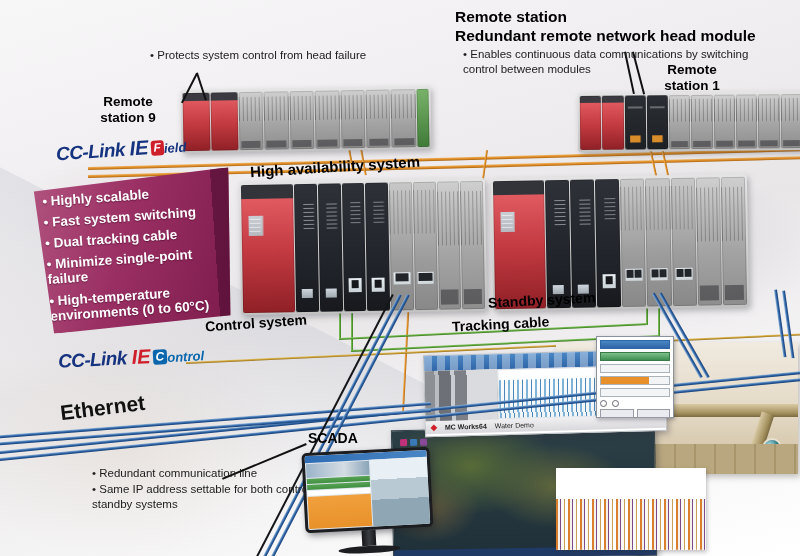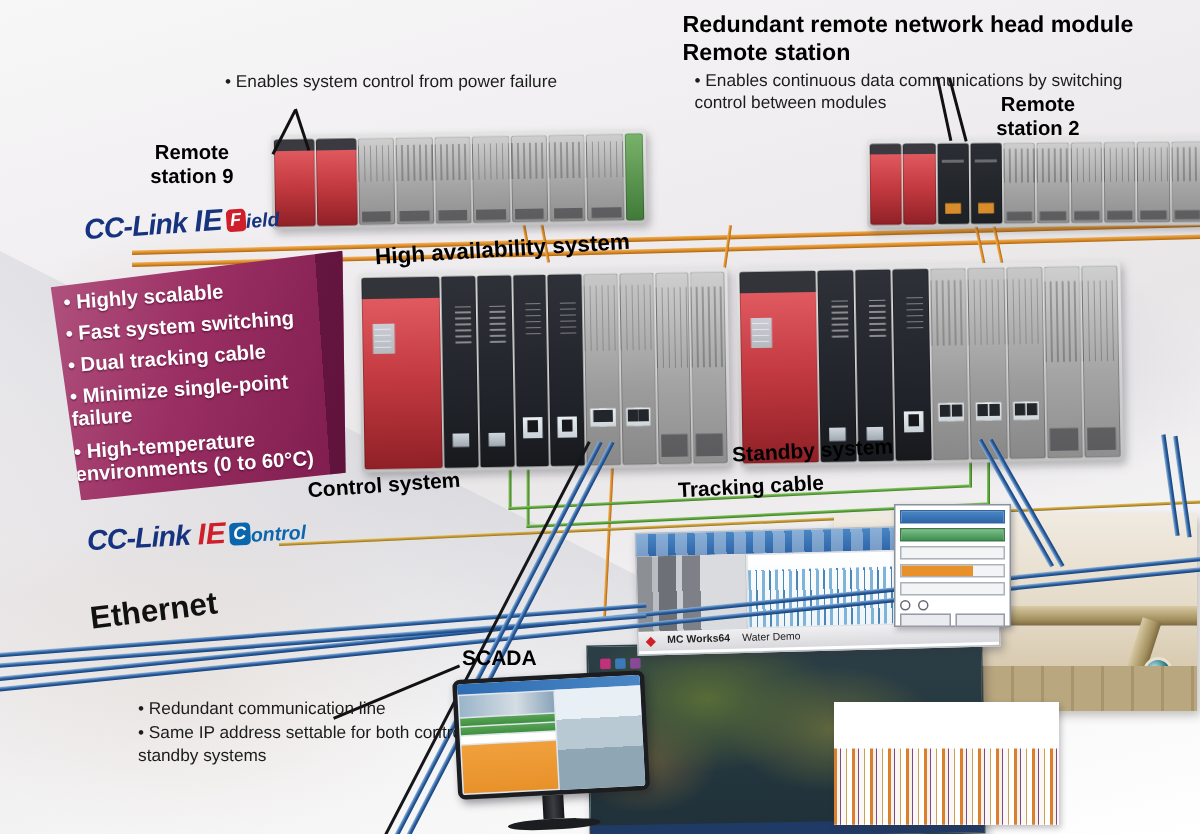--- a/index.html
+++ b/index.html
@@ -258,37 +258,37 @@
       <div class="mod m-cpu" style="flex: 1 1 0px;"></div>
       <div class="mod m-cpub" style="flex: 1 1 0px;"></div>
       <div class="mod m-gp" style="flex: 1 1 0px;"></div>
       <div class="mod m-gp" style="flex: 1 1 0px;"></div>
       <div class="mod m-gp" style="flex: 1 1 0px;"></div>
       <div class="mod m-io" style="flex: 1 1 0px;"></div>
       <div class="mod m-io" style="flex: 1 1 0px;"></div>
     </div>
 
   <div class="abs" style="left:140px;top:46px;width:310px;z-index:8;">
-    <div class="t-bullet" style="margin-left:10px;">Enables system control from power failure</div>
+    <div class="t-bullet" style="margin-left:10px;">Protects system control from head failure</div>
   </div>
 
   <div class="abs t-station" style="left:86px;top:94px;width:84px;z-index:8;">
     <div>Remote</div>
     <div>station 9</div>
   </div>
 
   <div class="abs" style="left:455px;top:8px;width:340px;z-index:8;">
+    <div class="t-title">Remote station</div>
     <div class="t-title">Redundant remote network head module</div>
-    <div class="t-title">Remote station</div>
     <div class="t-bullet" style="margin-left:8px;width:320px;">Enables continuous data communications by switching control between modules</div>
   </div>
 
   <div class="abs t-station" style="left:650px;top:62px;width:84px;z-index:8;">
     <div>Remote</div>
-    <div>station 2</div>
+    <div>station 1</div>
   </div>
 
   <div class="abs ccl ccl-field" style="left:56px;top:138px;transform:rotate(-4deg);z-index:8;">
     <span class="p">CC-Link</span><span class="ie">IE</span><span class="badge">F</span><span class="sfx">ield</span>
   </div>
 
   <div class="abs t-title" style="left:250px;top:158px;transform:rotate(-3.5deg);font-size:15px;z-index:8;">High availability system</div>
 
   <div class="abs featbox">
     <ul>

